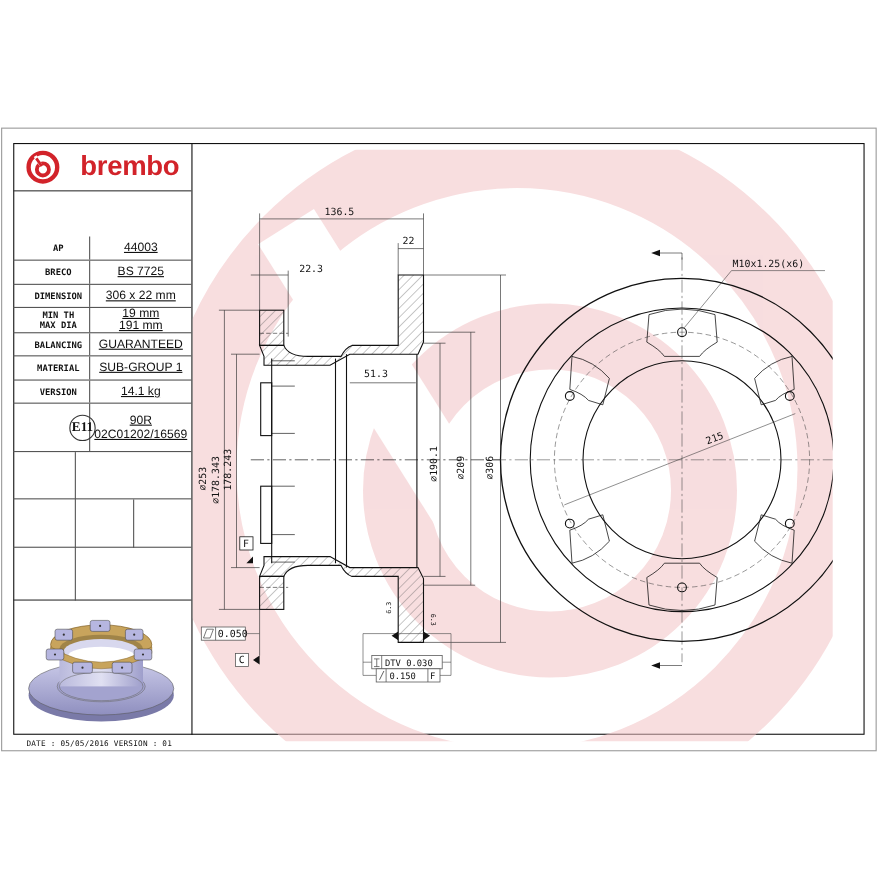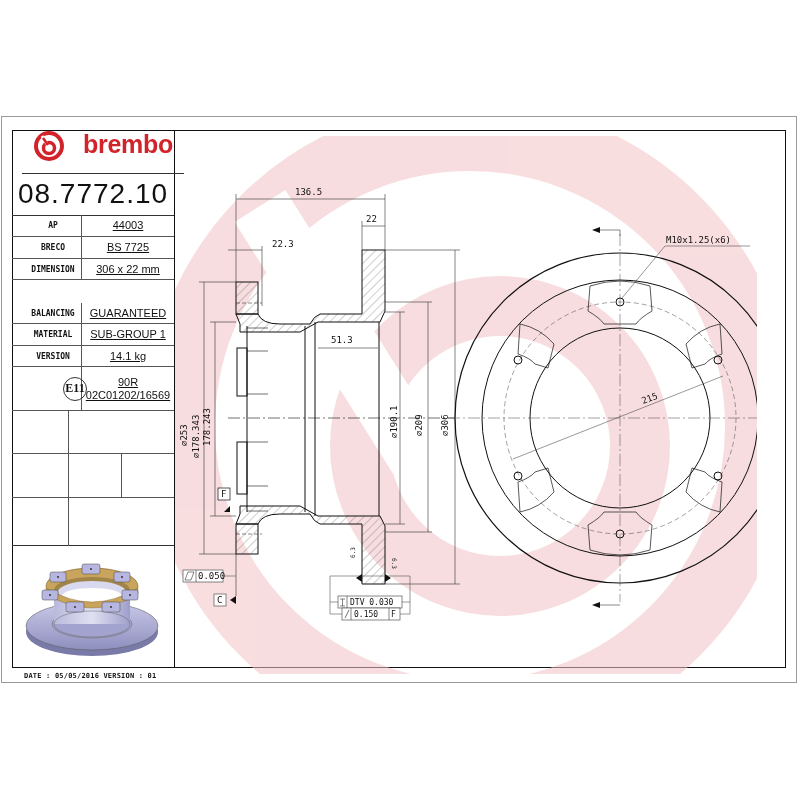--- a/index.html
+++ b/index.html
@@ -1,54 +1,51 @@
 <!DOCTYPE html>
 <html><head>
 <meta charset="utf-8">
 <style>
   html, body { margin: 0; padding: 0; background: #ffffff; }
   body { width: 800px; height: 800px; position: relative; overflow: hidden; font-family: "DejaVu Sans", sans-serif; color: #111; }
   .outer { position: absolute; left: 1px; top: 116px; width: 796px; height: 567px; border: 1px solid #9a9a9a; box-sizing: border-box; }
   .inner { position: absolute; left: 12px; top: 130px; width: 774px; height: 538px; border: 1.5px solid #111; box-sizing: border-box; }
   .panel { position: absolute; left: 12px; top: 130px; width: 163px; height: 538px; border-right: 1.5px solid #111; box-sizing: border-box; }
-  .logo-row { position: absolute; left: 10px; top: 0; width: 162px; height: 43px; border-bottom: 1px solid #333; display: flex; justify-content: center; gap: 18px; }
+  .logo-row { position: absolute; left: 0; top: 0; width: 162px; height: 43px; border-bottom: 1px solid #333; display: flex; align-items: center; justify-content: center; gap: 18px; }
   .brand { font-family: "Liberation Sans", sans-serif; font-weight: bold; font-size: 25px; color: #d2232a; letter-spacing: -0.3px; }
   .pn-row { position: absolute; left: 0; top: 43px; width: 162px; height: 42px; border-bottom: 1px solid #333; display: flex; align-items: center; justify-content: center; }
   .pn { font-family: "Liberation Sans", sans-serif; font-size: 28px; letter-spacing: 1px; color: #111; }
   .spec { position: absolute; left: 0; width: 162px; display: flex; border-bottom: 1px solid #555; box-sizing: border-box; padding-left: 13px; }
   .spec .k { width: 56px; border-right: 1px solid #555; display: flex; flex-direction: column; align-items: center; justify-content: center; font-family: "DejaVu Sans Mono", monospace; font-size: 8px; font-weight: bold; line-height: 9px; text-align: center; }
   .spec .v { flex: 1; display: flex; flex-direction: column; align-items: center; justify-content: center; font-family: "Liberation Sans", sans-serif; font-size: 11px; line-height: 11px; text-align: center; text-decoration: underline; }
   .approval .k { font-family: "DejaVu Serif", serif; font-size: 12px; }
   .e11 { width: 22px; height: 22px; border: 1px solid #333; border-radius: 50%; display: flex; align-items: center; justify-content: center; font-family: "Liberation Serif", serif; font-weight: bold; font-size: 12px; margin-left: 44px; }
   .blank-row { position: absolute; left: 0; width: 162px; border-bottom: 1px solid #555; box-sizing: border-box; }
   .vline { position: absolute; border-left: 1px solid #555; }
   .img-box { position: absolute; left: 0; top: 416px; width: 162px; height: 122px; }
-  .date { position: absolute; left: 24px; top: 672px; font-family: "DejaVu Sans Mono", monospace; font-size: 7px; font-weight: bold; color: #111; letter-spacing: 0.2px; }
+  .date { position: absolute; left: 24px; top: 672px; font-family: "DejaVu Sans Mono", monospace; font-size: 7px; font-weight: normal; color: #111; letter-spacing: 0.2px; }
   .drawing { position: absolute; left: 175px; top: 136px; width: 582px; height: 538px; overflow: hidden; }
   .dim { font-family: "DejaVu Sans Mono", monospace; font-size: 9px; fill: #111; }
 </style>
 </head>
 <body>
 
 <div class="outer"></div>
 <div class="inner"></div>
 
 <div class="panel">
   <div class="logo-row">
     <svg width="32" height="32" viewBox="0 0 32 32">
       <circle cx="16" cy="16" r="13" fill="none" stroke="#d2232a" stroke-width="4"></circle>
       <circle cx="16" cy="18" r="5.5" fill="none" stroke="#d2232a" stroke-width="3.5"></circle>
       <path d="M9 6 L14 14" stroke="#ffffff" stroke-width="3"></path>
       <path d="M10 8 L15 15" stroke="#d2232a" stroke-width="2.5"></path>
     </svg>
     <span class="brand">brembo</span>
   </div>
-  <div class="pn-row">
-    <span class="pn">08.7772.10</span>
-  </div>
 
   <div class="spec" style="top:85px;height:22px;">
     <div class="k">
         <span>AP</span>
       </div>
     <div class="v">
         <span>44003</span>
       </div>
   </div>
   <div class="spec" style="top:107px;height:22px;">
@@ -59,20 +56,30 @@
         <span>BS 7725</span>
       </div>
   </div>
   <div class="spec" style="top:129px;height:21px;">
     <div class="k">
         <span>DIMENSION</span>
       </div>
     <div class="v">
         <span>306 x 22 mm</span>
       </div>
+  </div>
+  <div class="spec" style="top:150px;height:23px;">
+    <div class="k">
+      <span>MIN TH</span>
+      <span>MAX DIA</span>
+    </div>
+    <div class="v">
+      <span>19 mm</span>
+      <span>191 mm</span>
+    </div>
   </div>
   <div class="spec" style="top:173px;height:21px;">
     <div class="k">
         <span>BALANCING</span>
       </div>
     <div class="v">
         <span>GUARANTEED</span>
       </div>
   </div>
   <div class="spec" style="top:194px;height:22px;">

